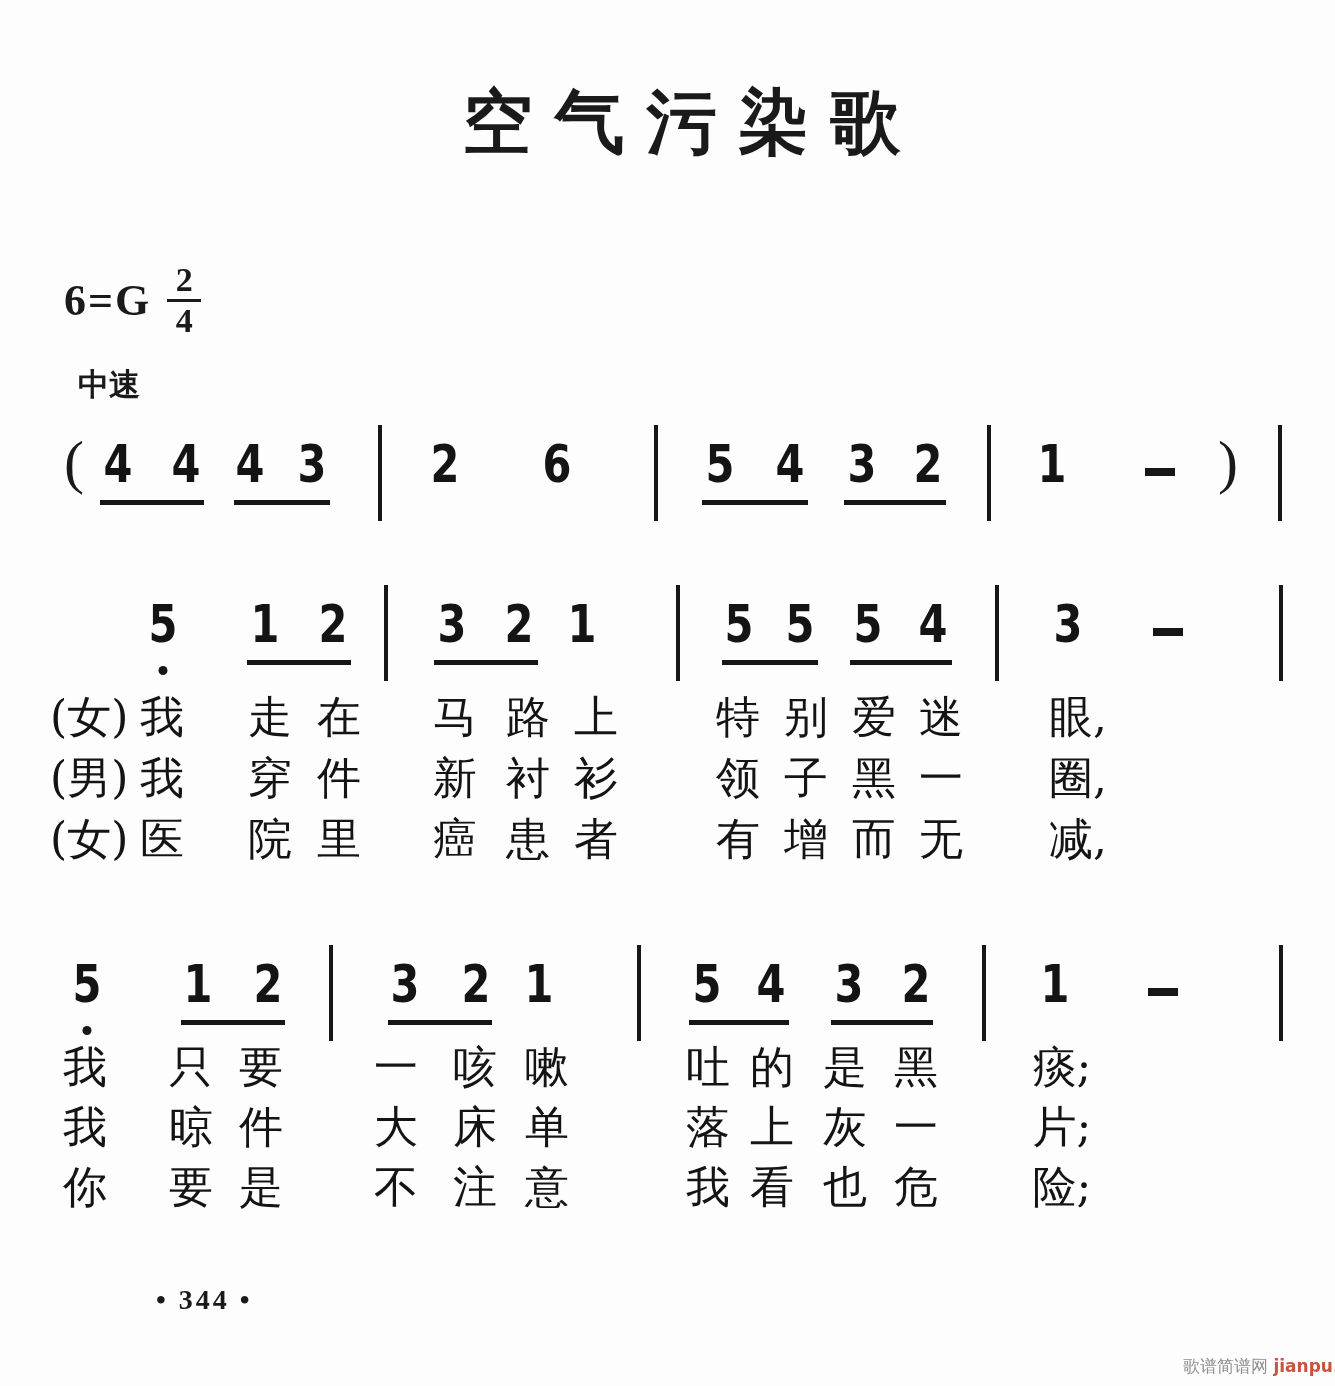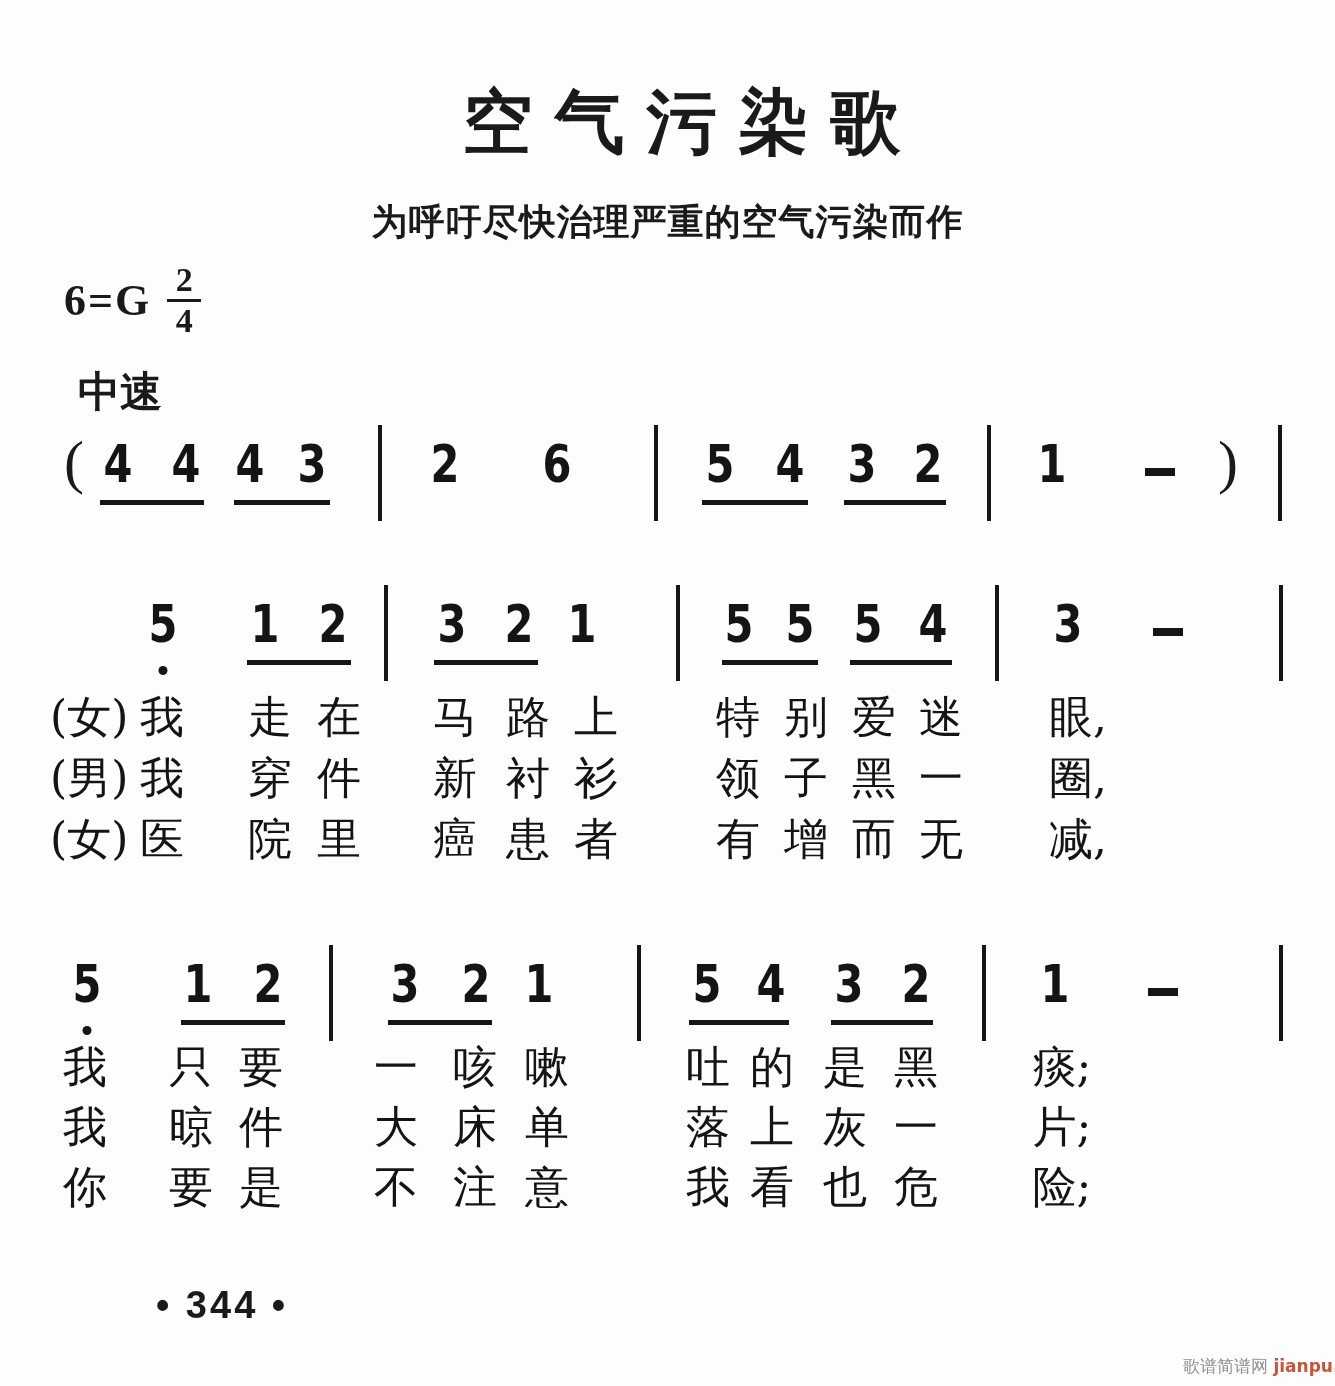--- a/index.html
+++ b/index.html
@@ -51,21 +51,21 @@
   .timesig .fracbar { width: 34px; height: 3px; background: #1a1a1a; margin: 1px 0; }
   .composer {
     position: absolute;
     top: 300px; left: 1040px;
     font-size: 38px; font-weight: 600;
     white-space: pre;
   }
   .tempo {
     position: absolute;
     top: 364px; left: 78px;
-    font-size: 42px; font-weight: 700;
+    font-size: 31px; font-weight: 700;
   }
   
   .music-line { position: absolute; left: 0; width: 100%; height: 112px; }
   .note {
     position: absolute; top: 14px;
     transform: translateX(-50%) scaleX(0.8);
     font-family: "DejaVu Sans", sans-serif;
     font-size: 52px; font-weight: 700; line-height: 52px;
     color: #141414;
   }
@@ -99,38 +99,37 @@
   }
   .lyric-prefix {
     position: absolute; top: 0;
     font-size: 44px; line-height: 50px;
     white-space: nowrap;
     color: #141414;
   }
   
   .page-number {
     position: absolute; top: 1284px; left: 156px;
-    font-size: 38px; font-weight: 700;
+    font-size: 28px; font-weight: 700;
     letter-spacing: 3px;
-    font-family: Liberation Sans, sans-serif;
+    font-family: Liberation Serif, serif;
   }
   .watermark {
     position: absolute; top: 1356px; left: 1183px;
     font-size: 17px; line-height: 20px;
     white-space: nowrap;
   }
   .watermark .wm-site { color: #8f8f8f; }
   .watermark .wm-url  { color: #c9543b; font-family: "DejaVu Sans", sans-serif; font-weight: 600; }
 </style>
 </head>
 <body>
 
 <div id="sheet">
   <div class="title">空气污染歌</div>
-  <div class="subtitle">为呼吁尽快治理严重的空气污染而作</div>
 
   <div class="keysig">
     <span class="keytext">6=G</span>
     <span class="timesig">
       <span class="num">2</span>
       <span class="fracbar"></span>
       <span class="den">4</span>
     </span>
   </div>
 

